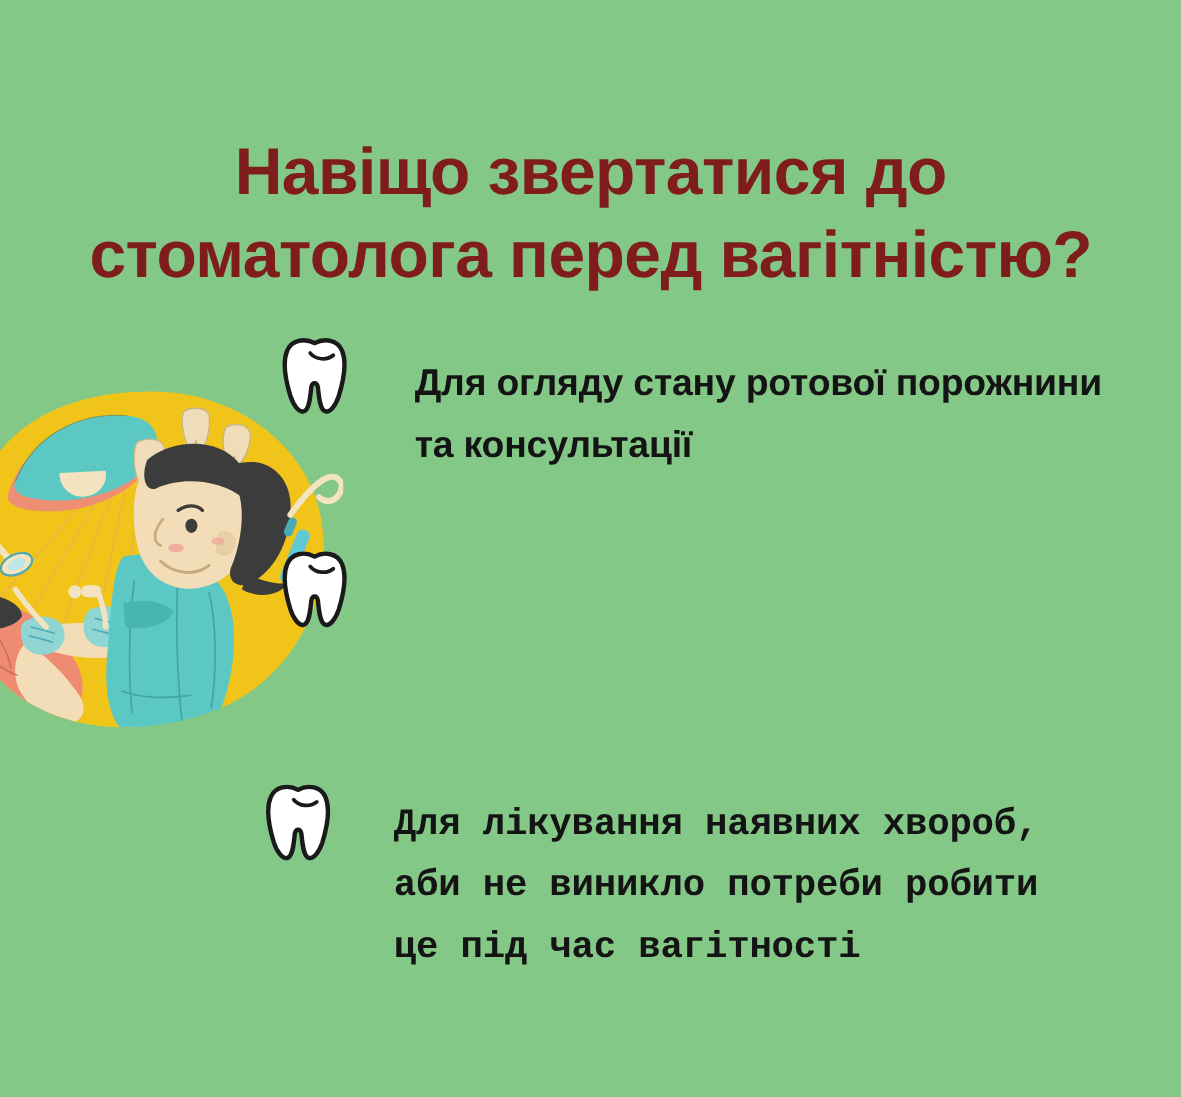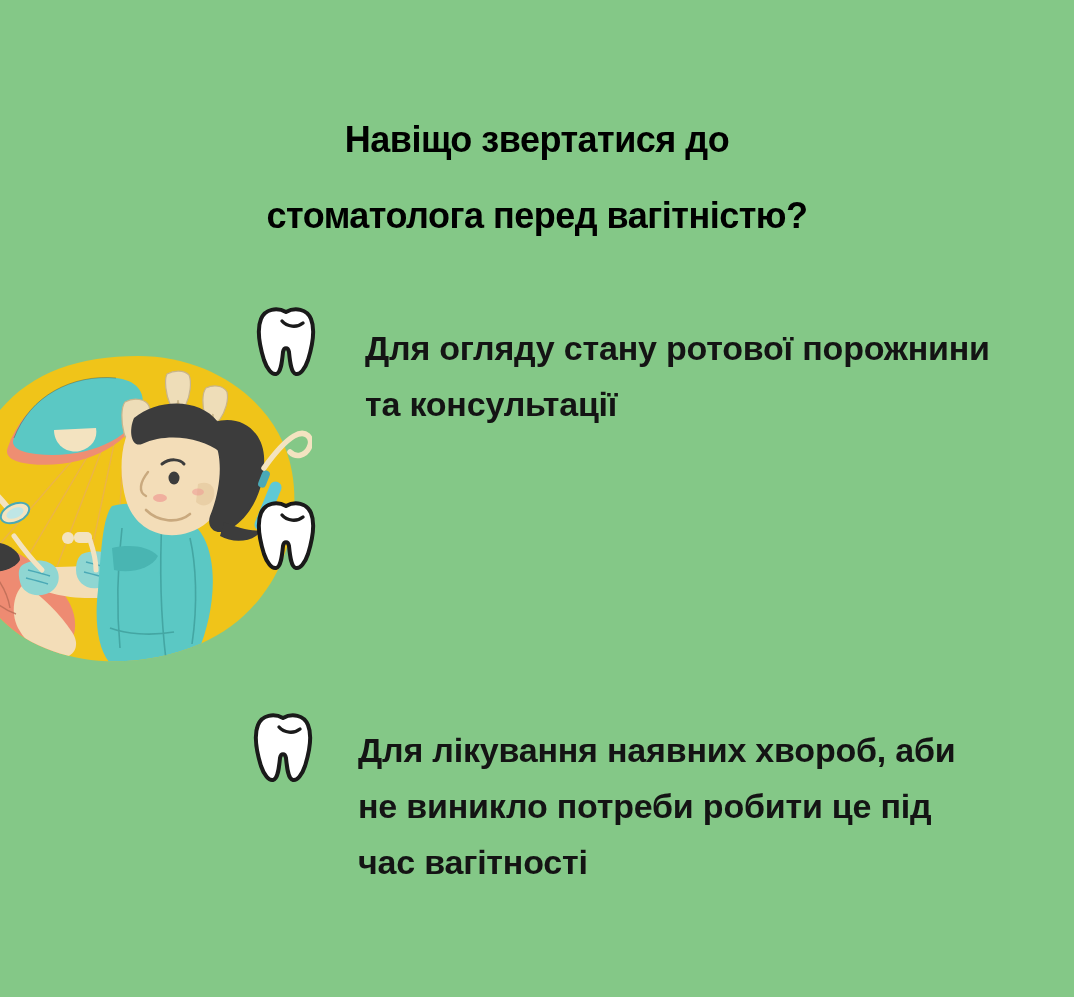--- a/index.html
+++ b/index.html
@@ -17,22 +17,22 @@
     font-family: "Liberation Sans", "DejaVu Sans", sans-serif;
   }
 
   
   .title {
     position: absolute;
     left: 60px;
     top: 78px;
     width: 954px;
     text-align: center;
-    color: #000000;
-    font-size: 36px;
+    color: #7f1d1d;
+    font-size: 60px;
     font-weight: bold;
     line-height: 76px;
     letter-spacing: -0.5px;
     white-space: pre-line;
   }
 
   
   .illustration {
     position: absolute;
     left: -38px;
@@ -47,24 +47,25 @@
     position: absolute;
     left: 0;
     top: 0;
     width: 1074px;
     height: 997px;
   }
   .bullet {
     position: absolute;
     display: flex;
     align-items: flex-start;
+    gap: 12px;
   }
   .bullet-1 { left: 255px; top: 306px; width: 790px; }
   .bullet-2 { left: 255px; top: 500px; width: 790px; }
-  .bullet-3 { left: 252px; top: 712px; width: 790px; }
+  .bullet-3 { left: 240px; top: 712px; width: 790px; font-family: Liberation Mono, monospace; }
 
   .tooth-icon {
     flex: 0 0 auto;
     width: 62px;
     height: 72px;
     margin-right: 48px;
   }
   .bullet-3 .tooth-icon { margin-right: 44px; }
   .tooth-icon svg { display: block; width: 100%; height: 100%; }
 

